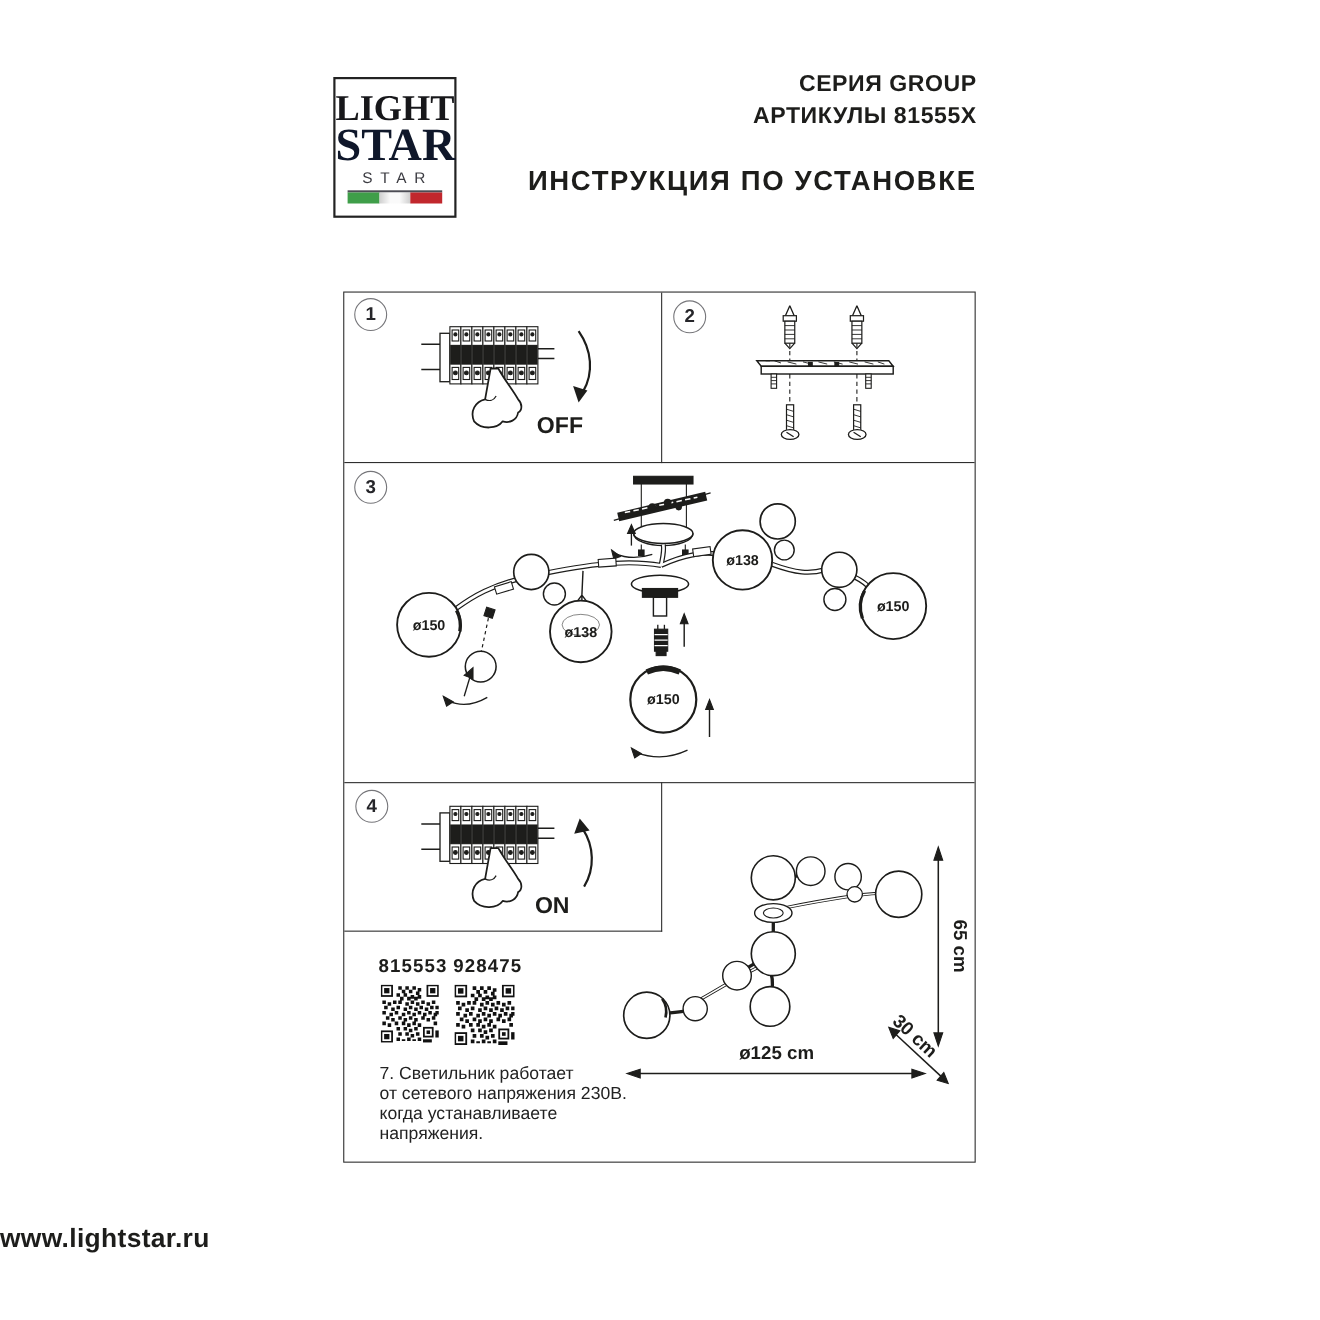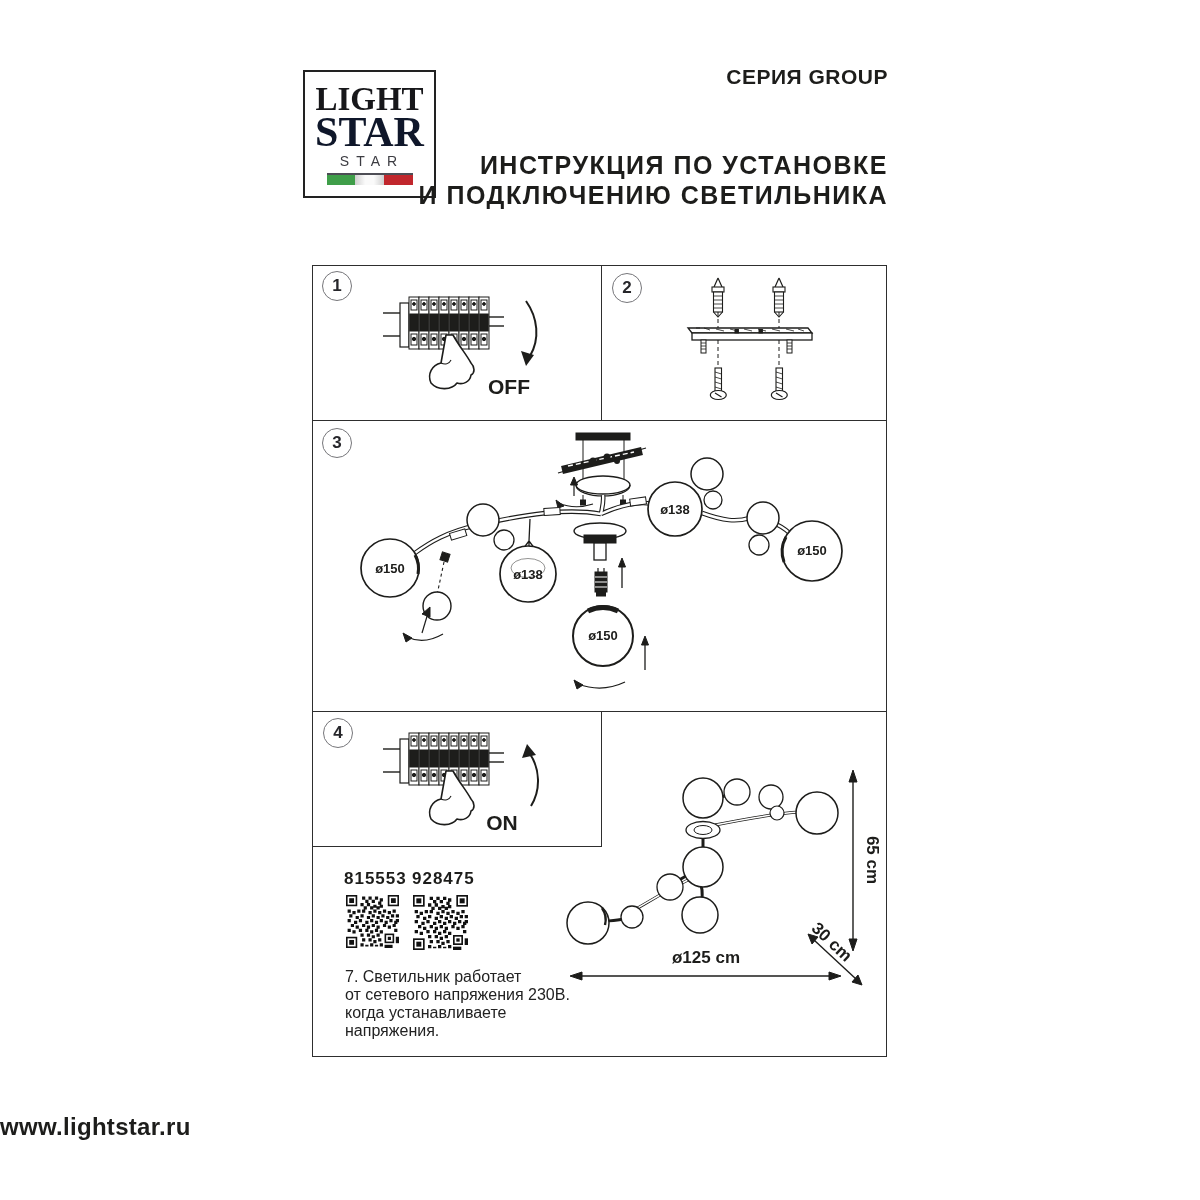--- a/index.html
+++ b/index.html
@@ -1,19 +1,19 @@
 <!DOCTYPE html>
 <html><head>
 <meta charset="utf-8">
 <style>
   html,body{margin:0;padding:0;}
   body{width:1200px;height:1200px;background:#fff;font-family:"Liberation Sans",sans-serif;color:#1d1d1b;position:relative;overflow:hidden;}
   .abs{position:absolute;}
   
-  .logo-box{left:303px;top:70px;width:133px;height:128px;border:2px solid #222;box-sizing:border-box;text-align:center;background:#fff;}
+  .logo-box{left:303px;top:70px;width:112px;height:128px;border:2px solid #222;box-sizing:border-box;text-align:center;background:#fff;}
   .logo-light{font-family:"Liberation Serif",serif;font-weight:bold;font-size:33px;line-height:30px;margin-top:12px;letter-spacing:0px;color:#17171a;}
   .logo-star{font-family:"Liberation Serif",serif;font-weight:bold;font-size:42px;line-height:36px;letter-spacing:0px;color:#0f172a;}
   .logo-group{font-size:14px;line-height:16px;letter-spacing:7px;margin-top:3px;margin-left:5px;color:#3c3c42;font-weight:400;}
   .flag{width:86px;height:10px;margin:4px auto 0;border-top:2px solid #4d4d55;display:flex;}
   .flag span{flex:1;}
   
   .hdr{right:312px;text-align:right;font-weight:bold;}
   .hdr-series{top:62px;font-size:21px;line-height:29px;letter-spacing:.5px;}
   .hdr-title{top:150px;font-size:25px;line-height:30px;letter-spacing:1.5px;margin-left:40px;}
   
@@ -100,24 +100,24 @@
   <div class="logo-group">STAR</div>
   <div class="flag">
     <span style="background:#3f9e49"></span>
     <span style="background:linear-gradient(90deg,#cfcfcf,#fafafa 35%,#fafafa 65%,#cfcfcf)"></span>
     <span style="background:#c1272d"></span>
   </div>
 </div>
 
 <div class="abs hdr hdr-series">
   <div>СЕРИЯ GROUP</div>
+  <div>АРТИКУЛЫ 81555X</div>
 </div>
 <div class="abs hdr hdr-title">
   <div>ИНСТРУКЦИЯ ПО УСТАНОВКЕ</div>
-  <div>И ПОДКЛЮЧЕНИЮ СВЕТИЛЬНИКА</div>
 </div>
 
 <div class="abs sheet">
   <div class="hline1"></div>
   <div class="vline12"></div>
   <div class="hline2"></div>
   <div class="p4box"></div>
 </div>
 
 <div class="abs badge" style="left:322px;top:271px">

